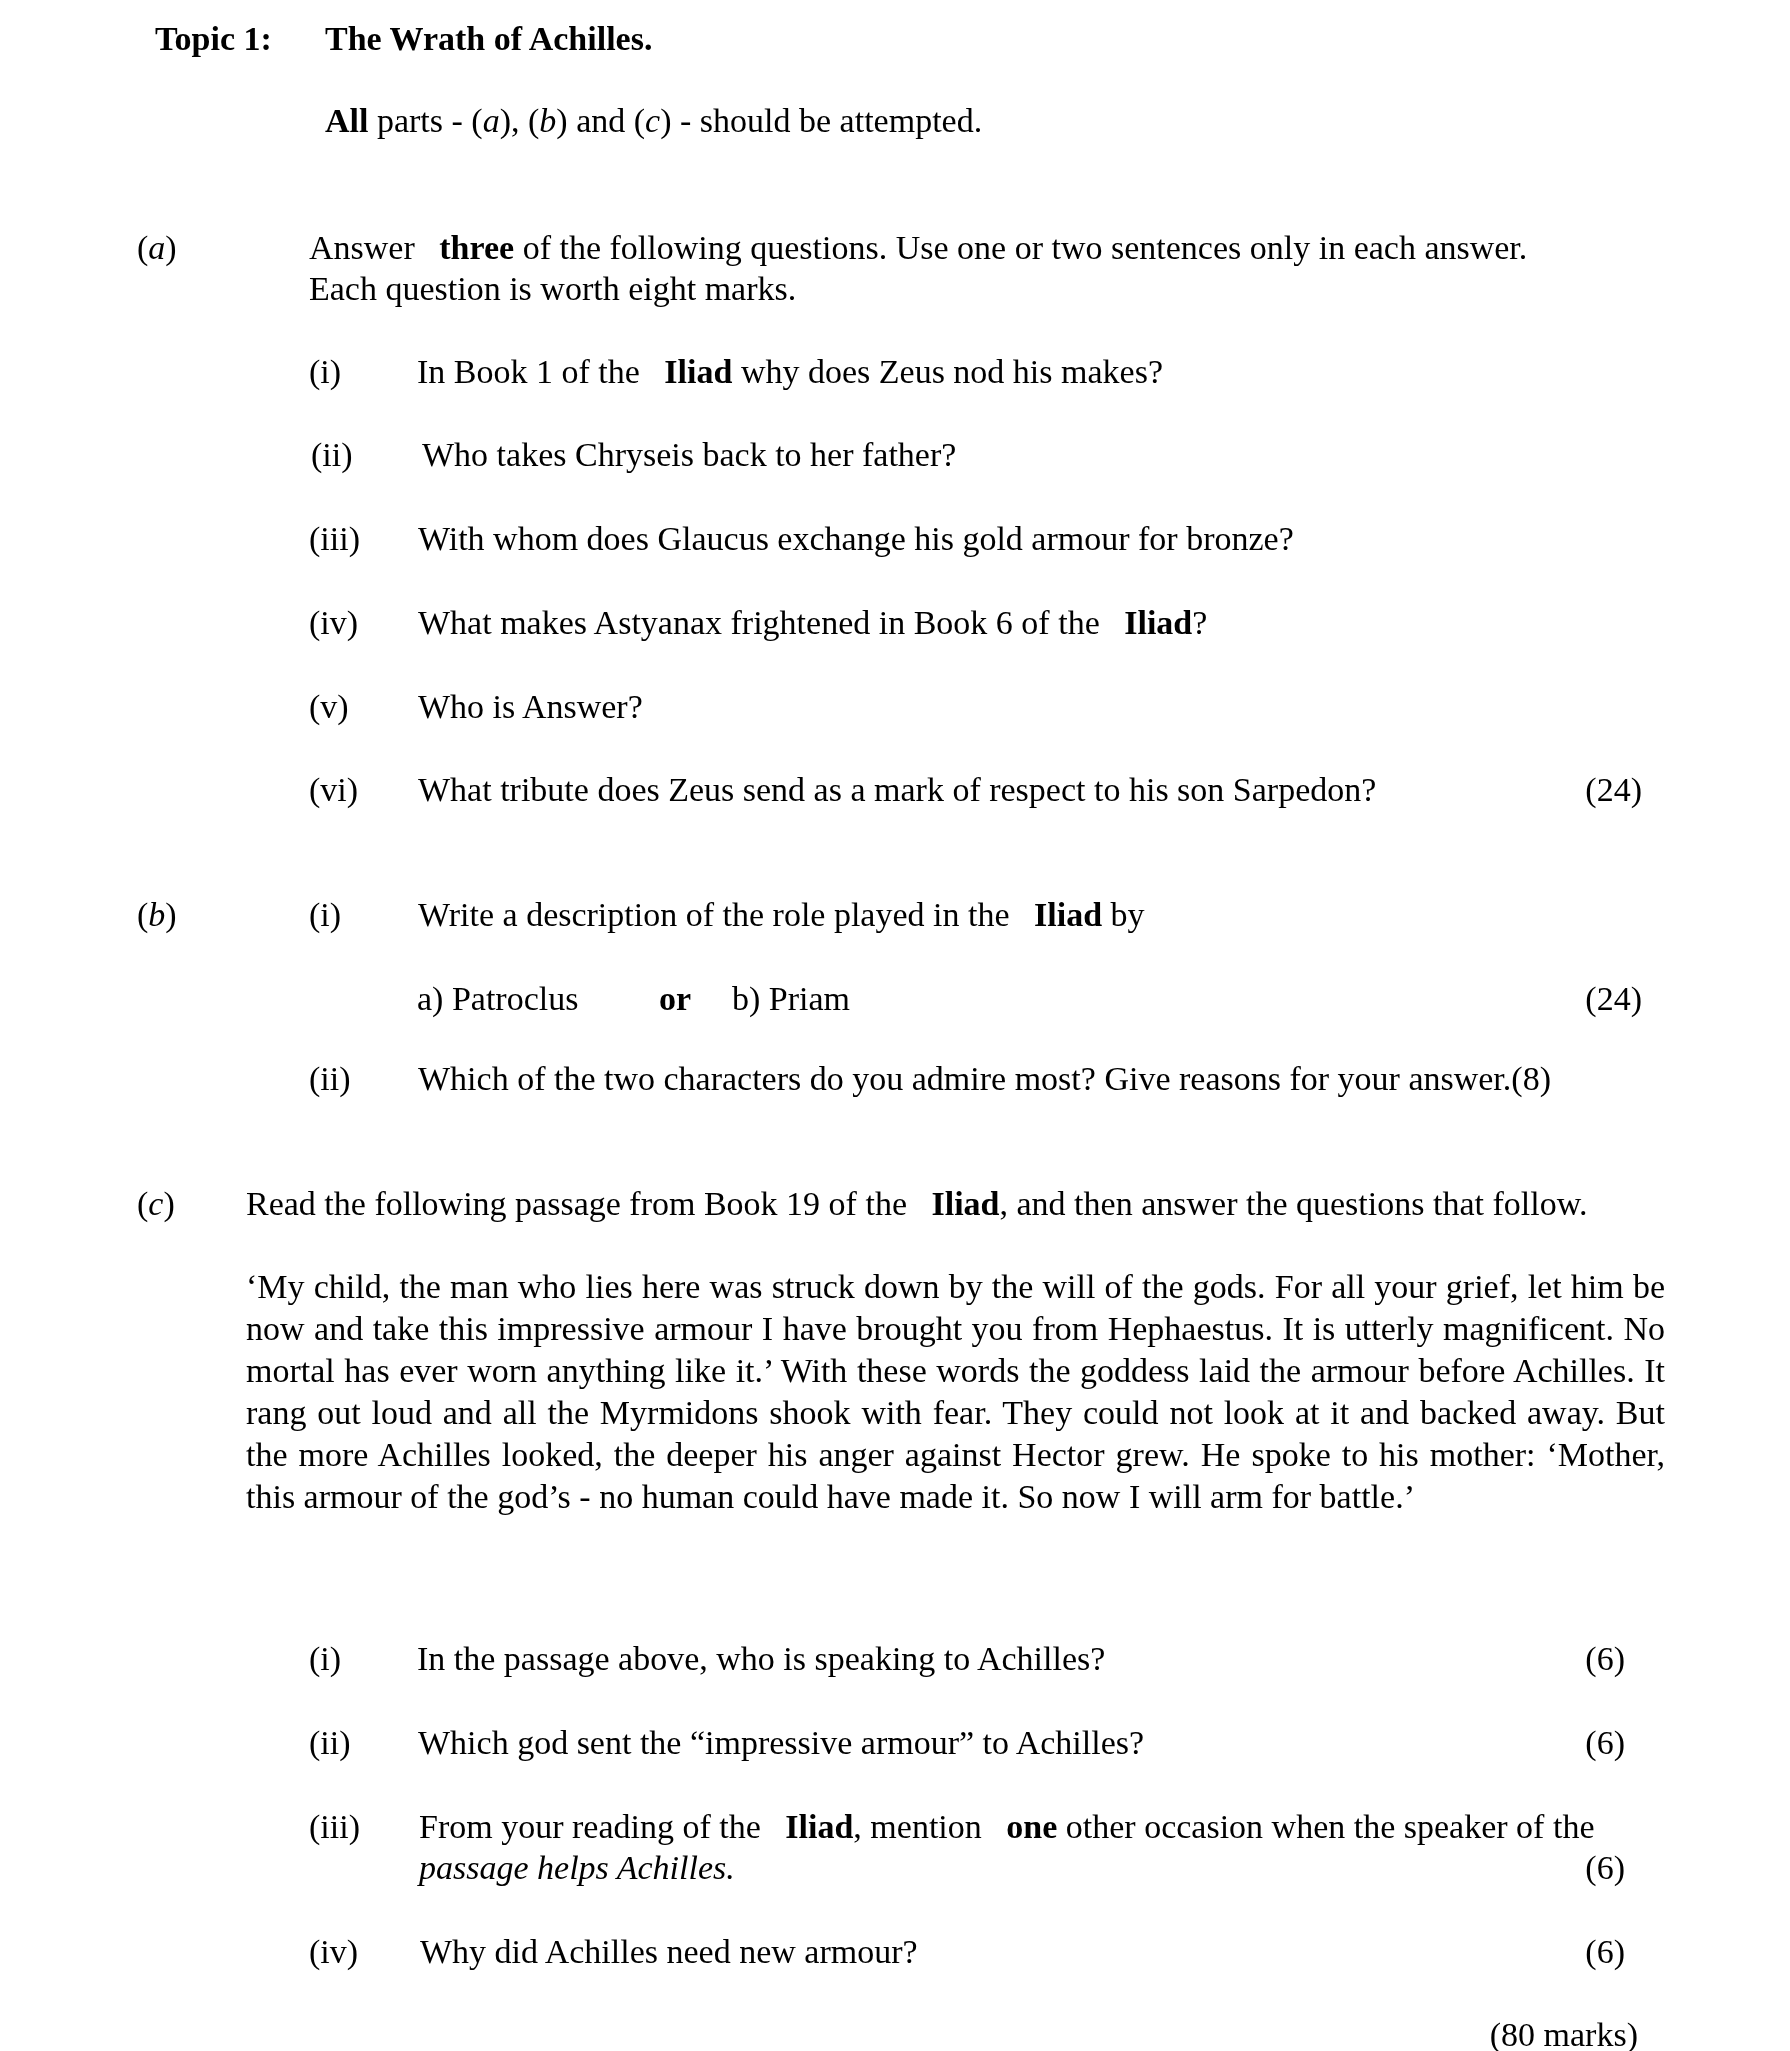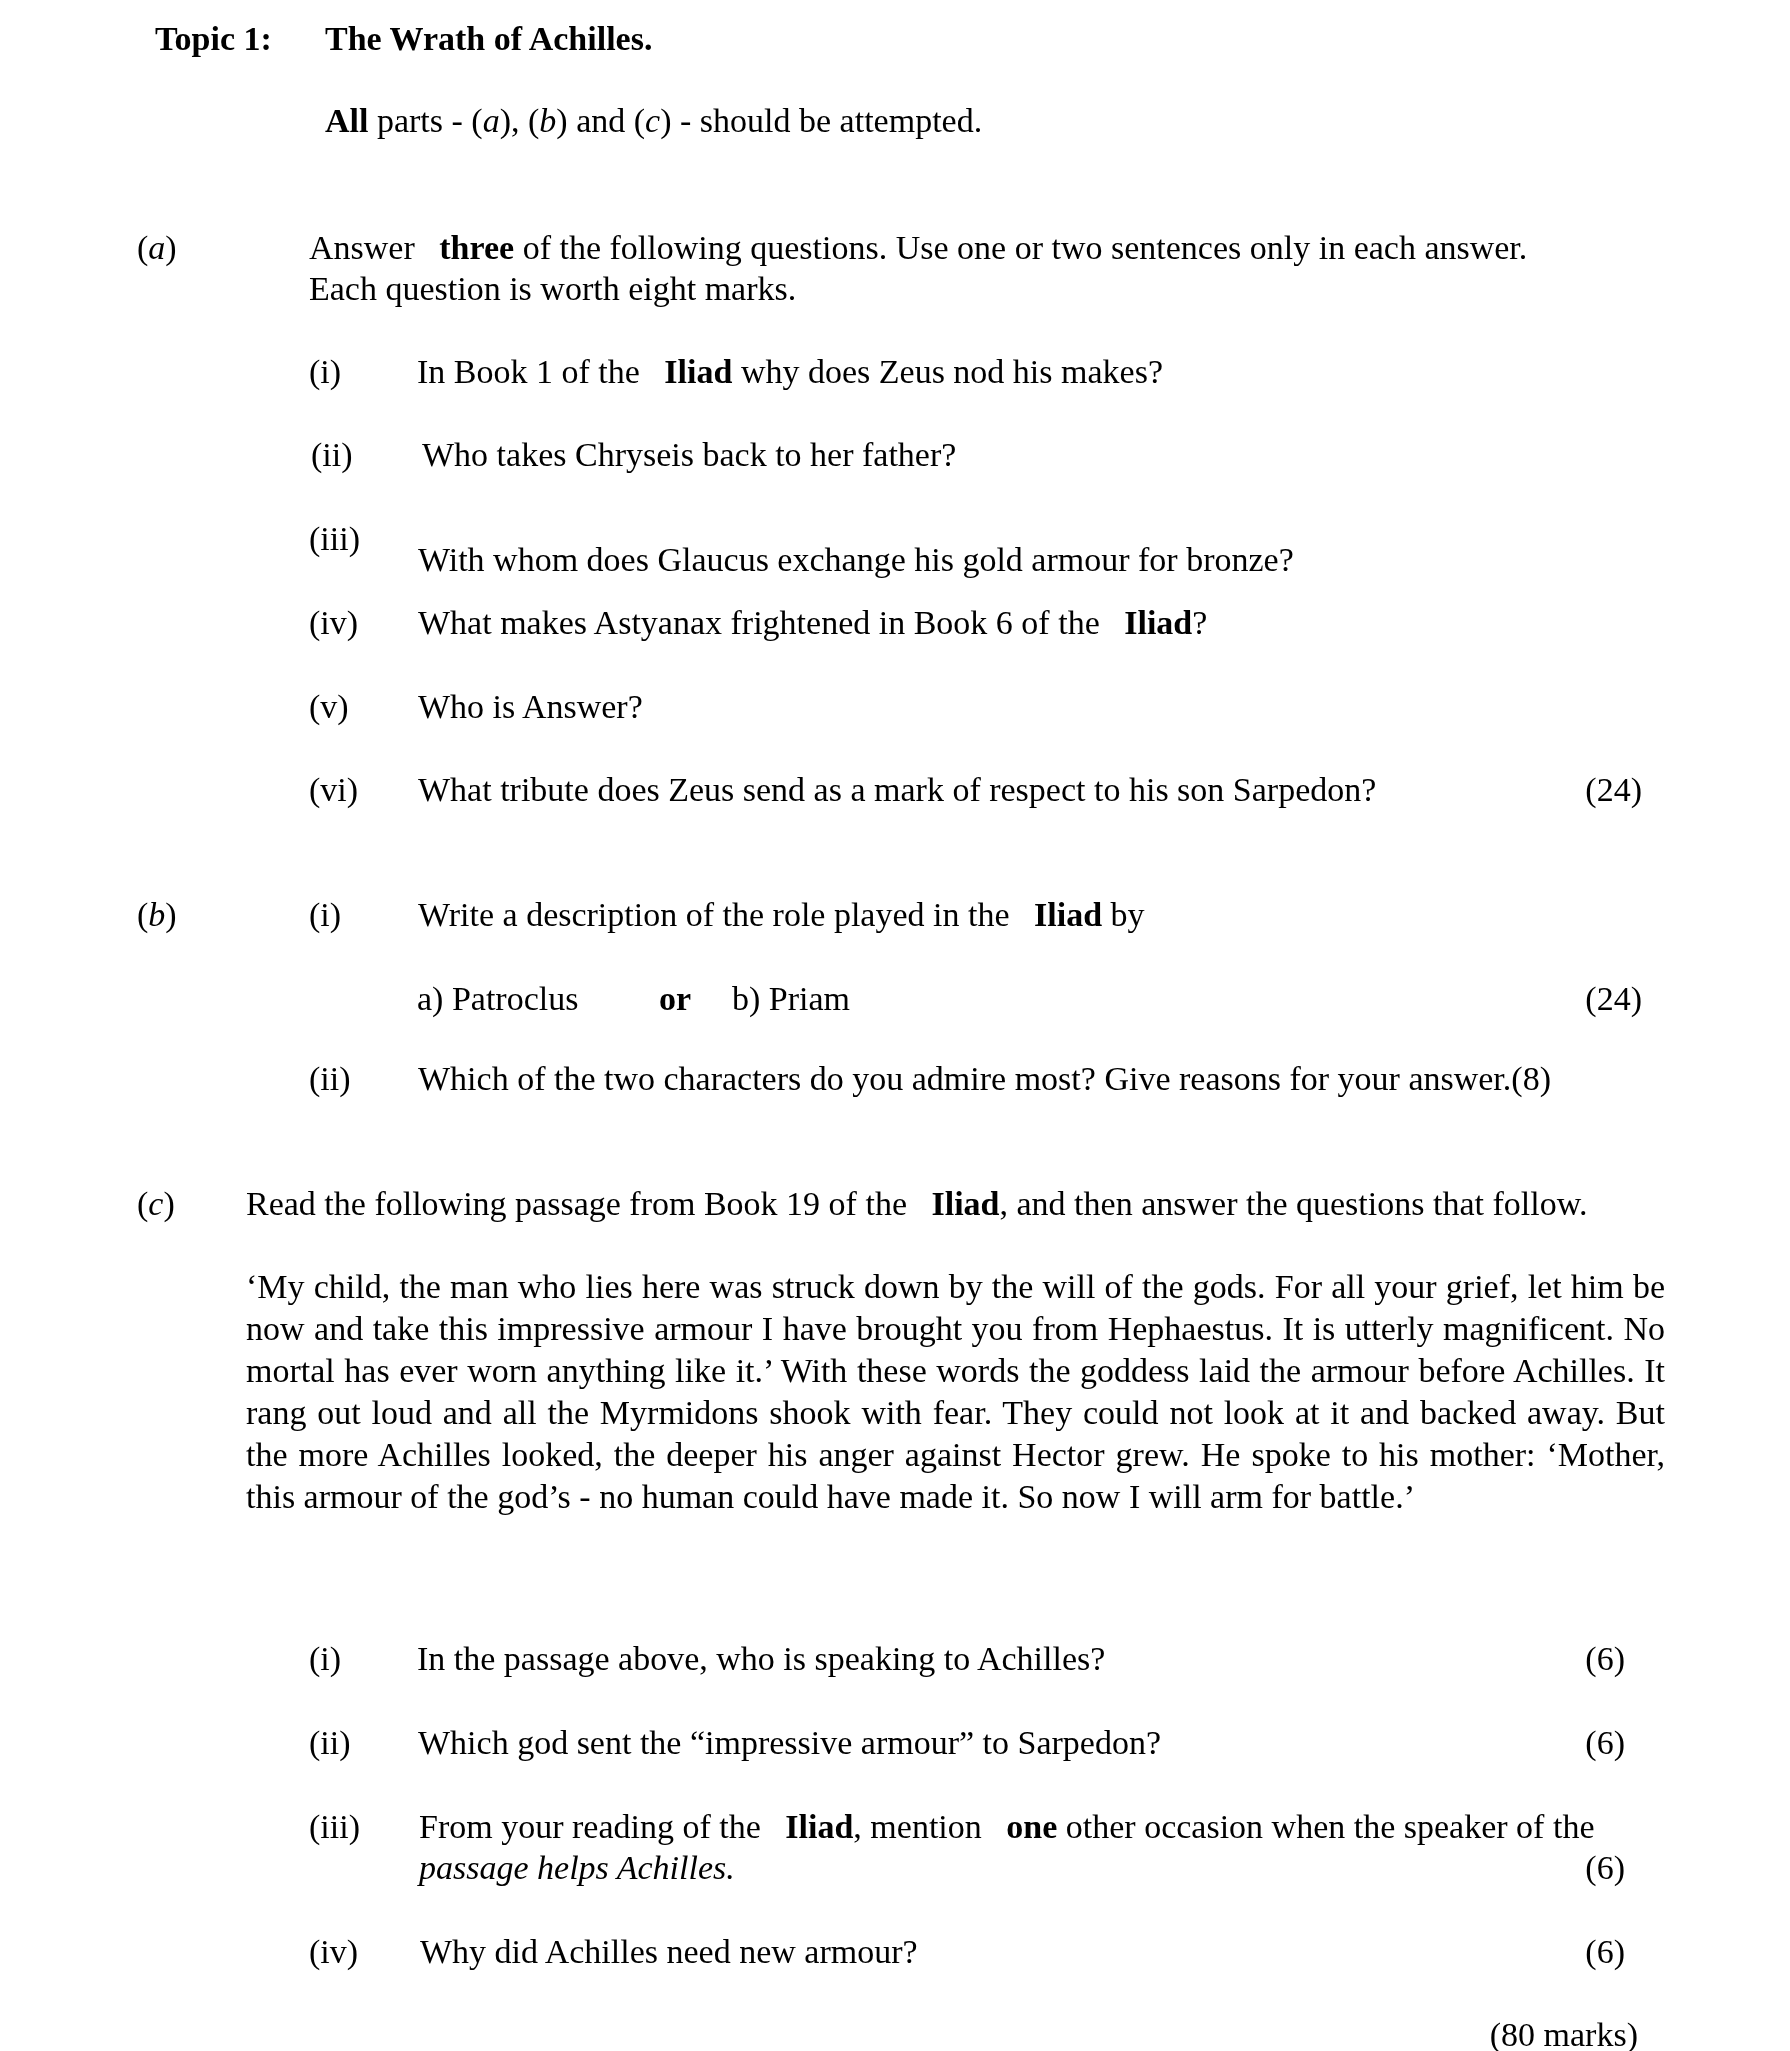--- a/index.html
+++ b/index.html
@@ -23,21 +23,21 @@
 <div class="abs" style="left:309px; top:227px;"><span>Answer </span><b>three</b><span> of the following questions.  Use one or two sentences only in each answer.</span></div>
 <div class="abs" style="left:309px; top:268px;">Each question is worth eight marks.</div>
 
 <div class="abs" style="left:309px; top:351px;">(i)</div>
 <div class="abs" style="left:417px; top:351px;"><span>In Book 1 of the </span><b>Iliad</b><span> why does Zeus nod his makes?</span></div>
 
 <div class="abs" style="left:311px; top:434px;">(ii)</div>
 <div class="abs" style="left:422px; top:434px;">Who takes Chryseis back to her father?</div>
 
 <div class="abs" style="left:309px; top:518px;">(iii)</div>
-<div class="abs" style="left:418px; top:518px;margin-top:21px;">With whom does Glaucus exchange his gold armour for bronze?</div>
+<div class="abs" style="left:418px; top:518px;">With whom does Glaucus exchange his gold armour for bronze?</div>
 
 <div class="abs" style="left:309px; top:602px;">(iv)</div>
 <div class="abs" style="left:418px; top:602px;"><span>What makes Astyanax frightened in Book 6 of the </span><b>Iliad</b><span>?</span></div>
 
 <div class="abs" style="left:309px; top:686px;">(v)</div>
 <div class="abs" style="left:418px; top:686px;">Who is Answer?</div>
 
 <div class="abs" style="left:309px; top:769px;">(vi)</div>
 <div class="abs" style="left:418px; top:769px;">What tribute does Zeus send as a mark of respect to his son Sarpedon?</div>
 <div class="abs right" style="right:149px; top:769px;">(24)</div>
@@ -57,21 +57,21 @@
 <div class="abs" style="left:137px; top:1183px;"><span>(</span><i>c</i><span>)</span></div>
 <div class="abs" style="left:246px; top:1183px;"><span>Read the following passage from Book 19 of the </span><b>Iliad</b><span>, and then answer the questions that follow.</span></div>
 
 <div class="passage">‘My child, the man who lies here was struck down by the will of the gods.  For all your grief, let him be now and take this impressive armour I have brought you from Hephaestus.  It is utterly magnificent.  No mortal has ever worn anything like it.’ With these words the goddess laid the armour before Achilles.  It rang out loud and all the Myrmidons shook with fear.  They could not look at it and backed away.  But the more Achilles looked, the deeper his anger against Hector grew.  He spoke to his mother: ‘Mother, this armour of the god’s - no human could have made it.  So now I will arm for battle.’</div>
 
 <div class="abs" style="left:309px; top:1638px;">(i)</div>
 <div class="abs" style="left:417px; top:1638px;">In the passage above, who is speaking to Achilles?</div>
 <div class="abs right" style="right:166px; top:1638px;">(6)</div>
 
 <div class="abs" style="left:309px; top:1722px;">(ii)</div>
-<div class="abs" style="left:418px; top:1722px;">Which god sent the “impressive armour” to Sarpedon?</div>
+<div class="abs" style="left:418px; top:1722px;">Which god sent the “impressive armour” to Achilles?</div>
 <div class="abs right" style="right:166px; top:1722px;">(6)</div>
 
 <div class="abs" style="left:309px; top:1806px;">(iii)</div>
 <div class="abs" style="left:419px; top:1806px;"><span>From your reading of the </span><b>Iliad</b><span>, mention </span><b>one</b><span> other occasion when the speaker of the</span></div>
 <div class="abs" style="left:419px; top:1847px;font-style:italic;">passage helps Achilles.</div>
 <div class="abs right" style="right:166px; top:1847px;">(6)</div>
 
 <div class="abs" style="left:309px; top:1931px;">(iv)</div>
 <div class="abs" style="left:420px; top:1931px;">Why did Achilles need new armour?</div>
 <div class="abs right" style="right:166px; top:1931px;">(6)</div>

